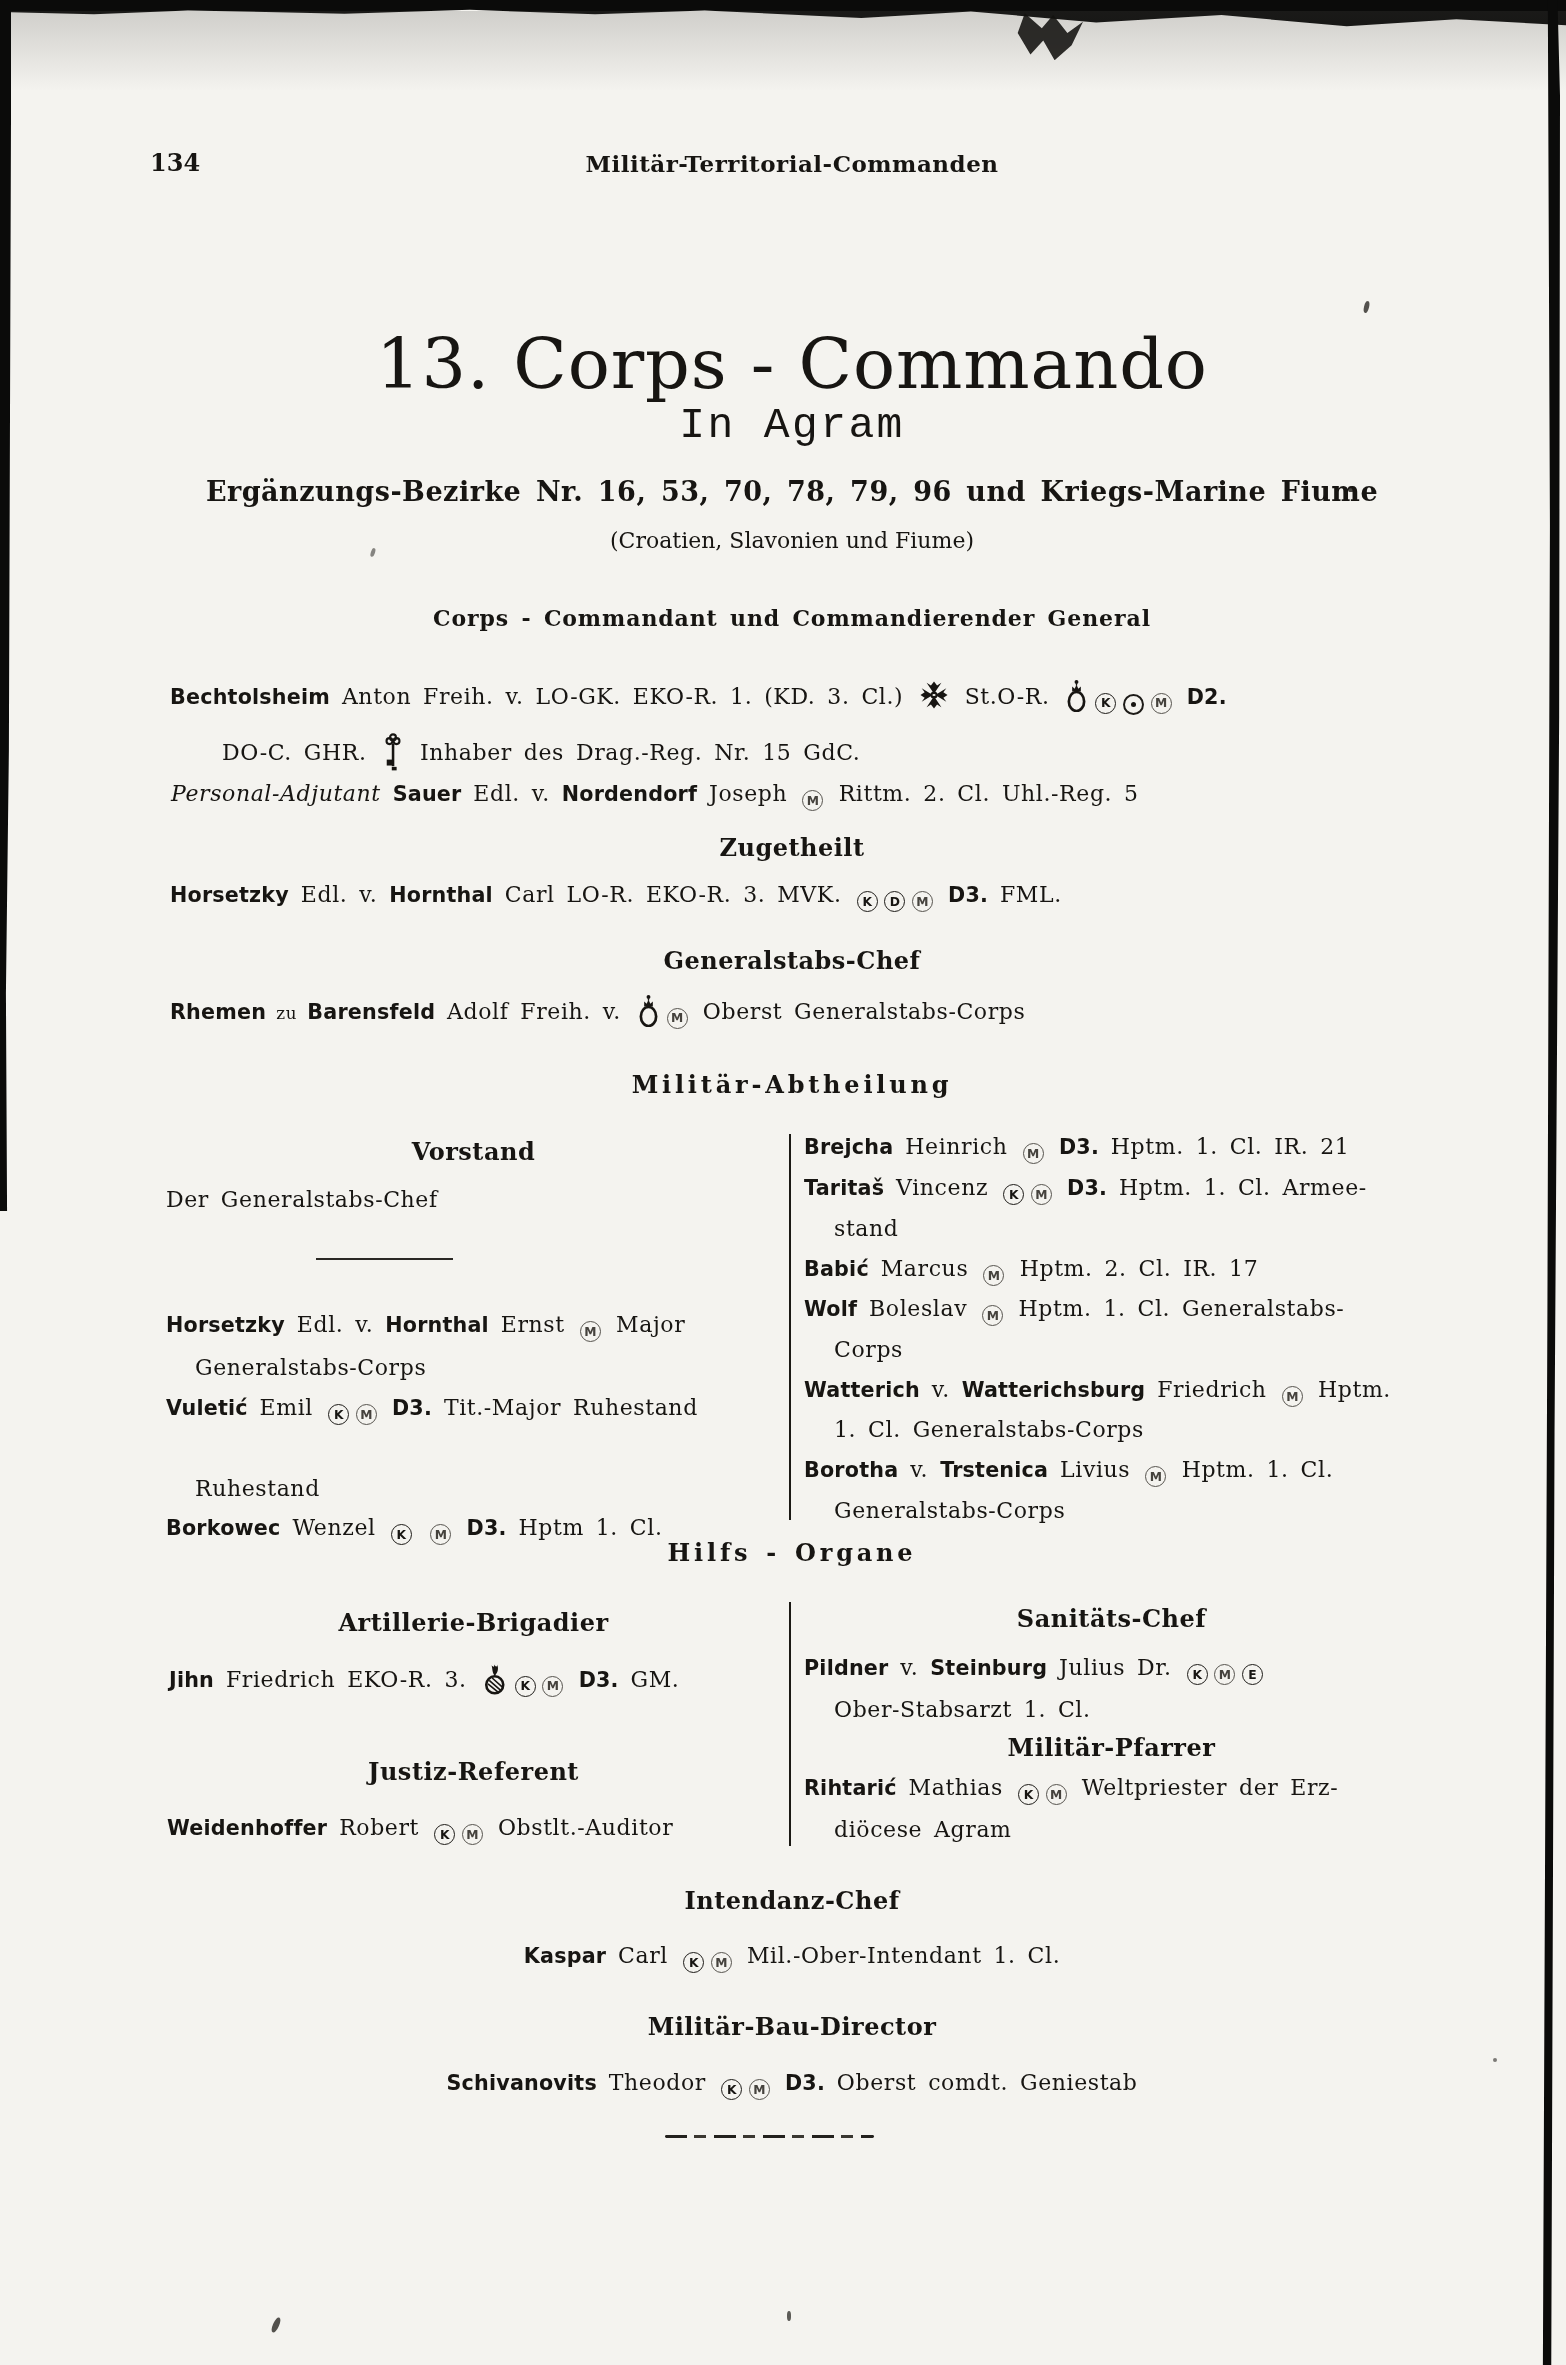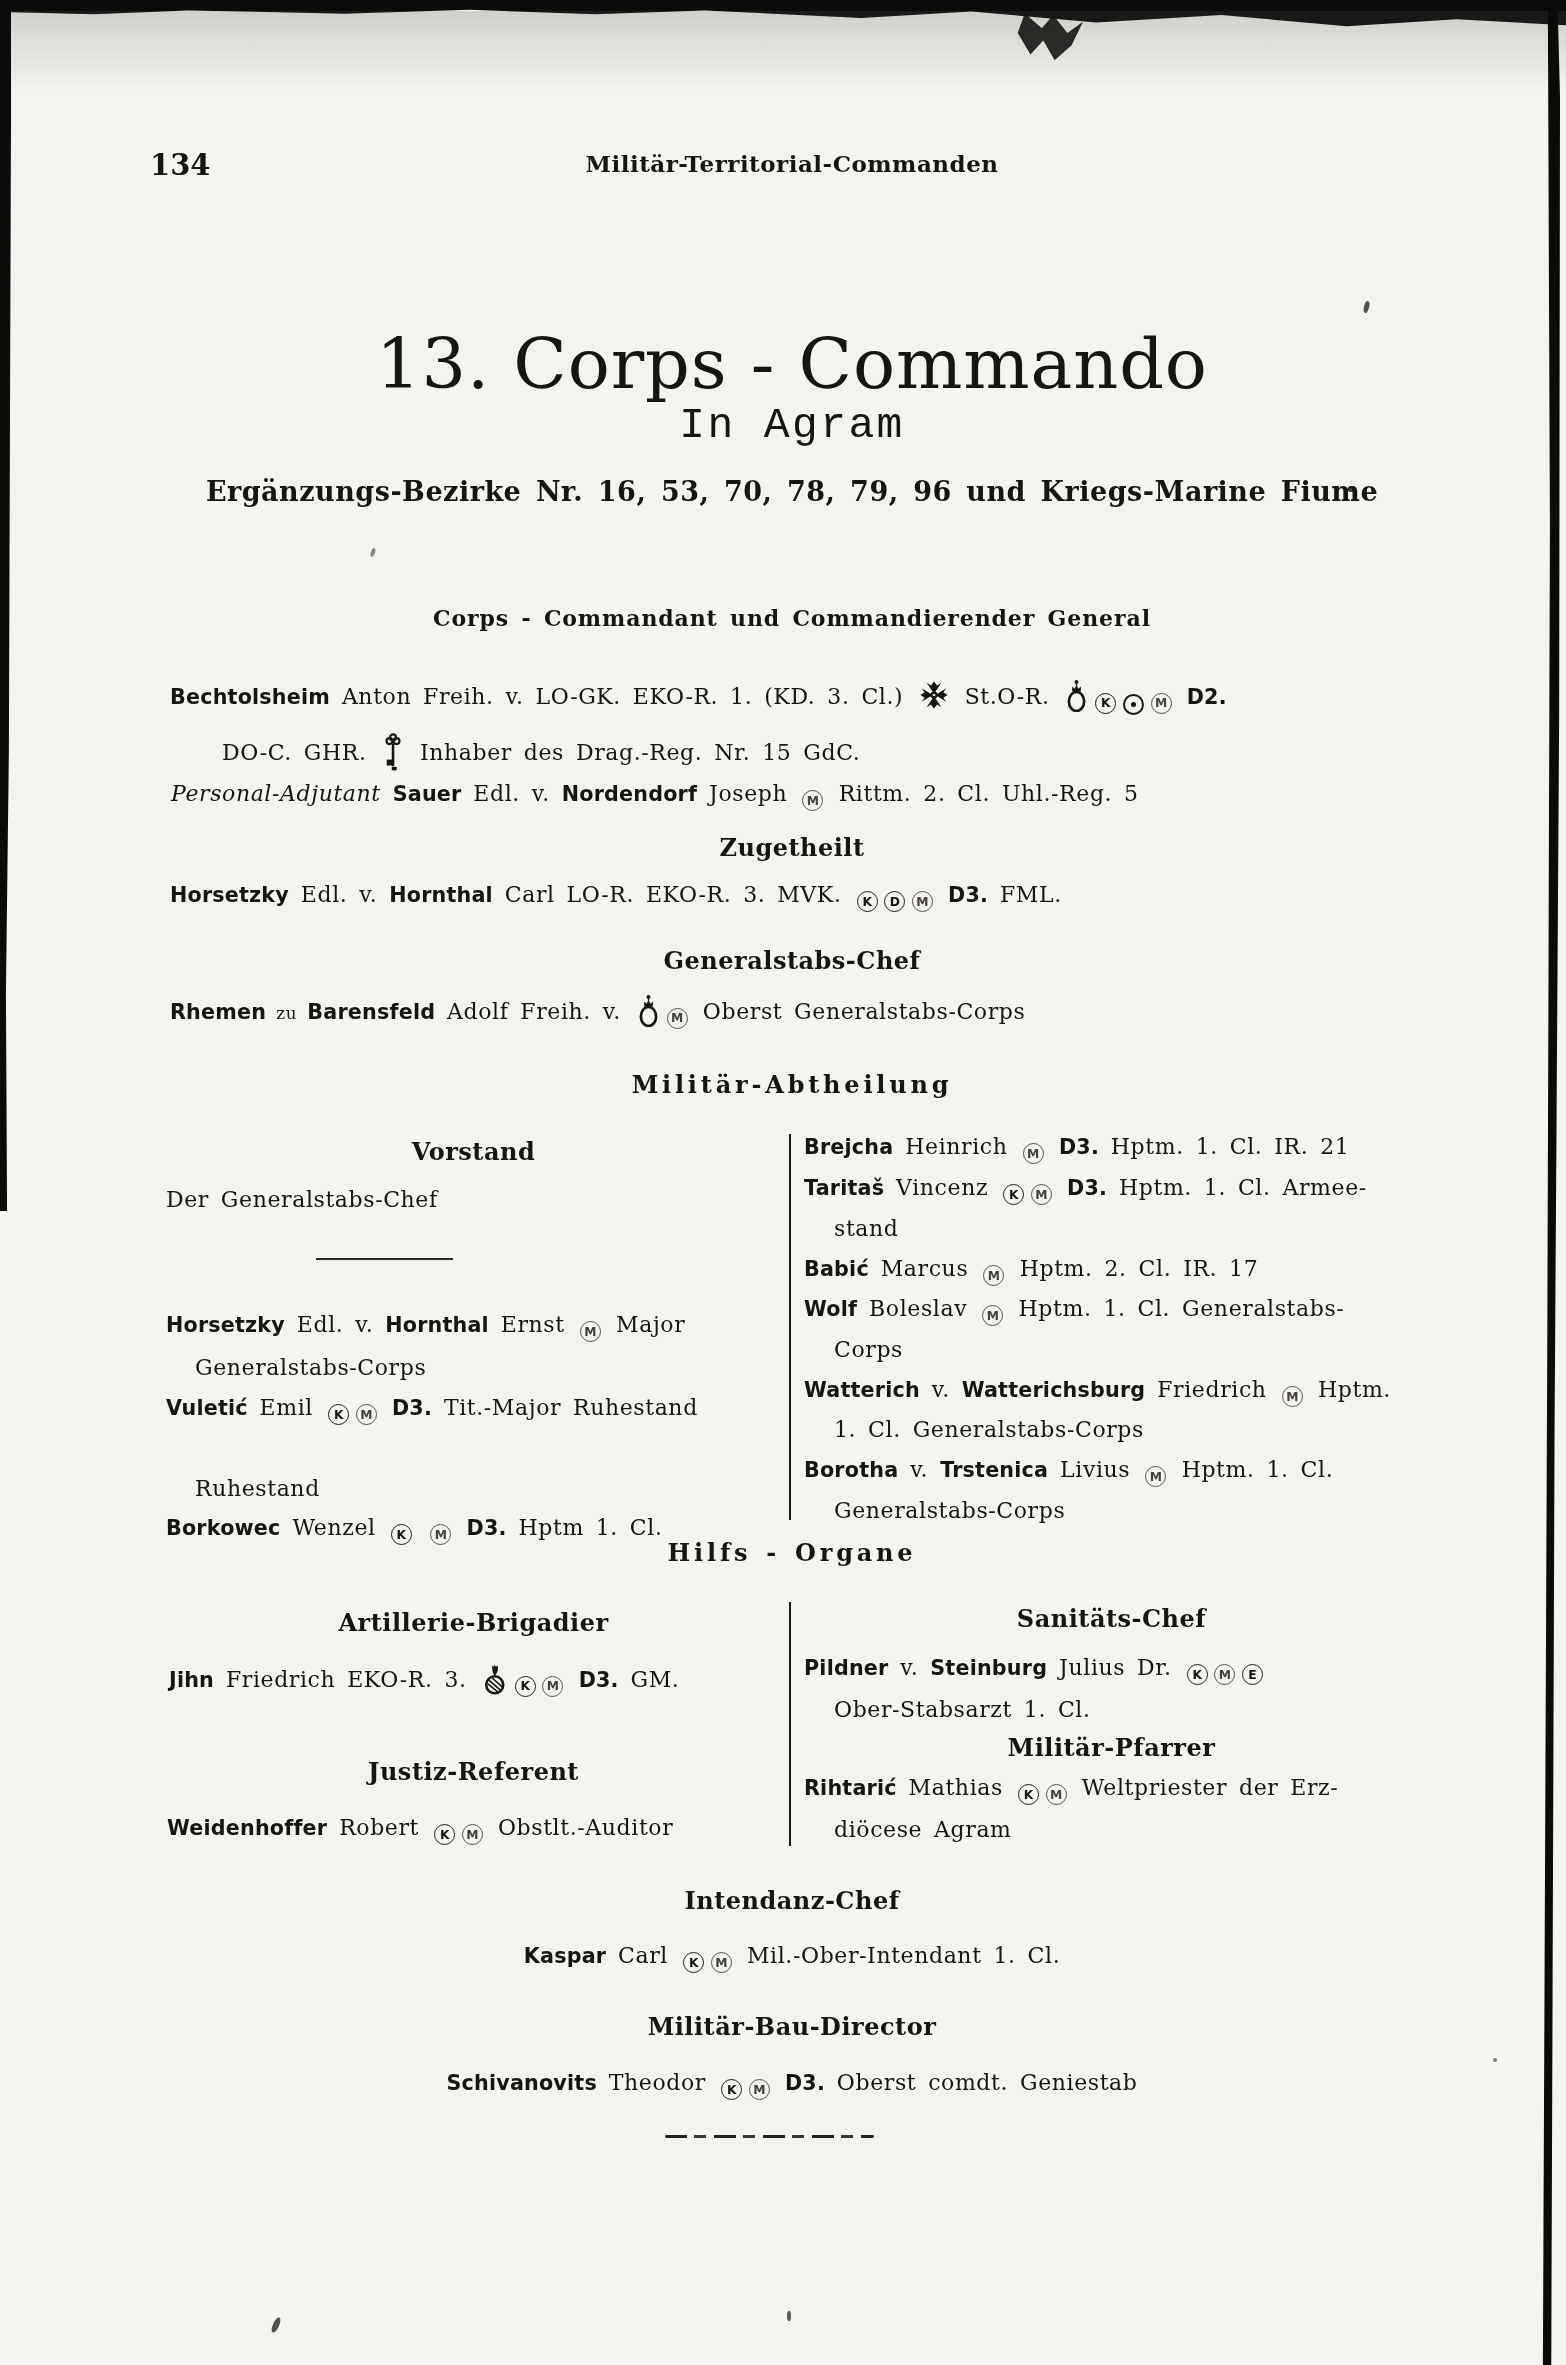--- a/index.html
+++ b/index.html
@@ -36,21 +36,21 @@
   .seg-i  { font-style:italic;margin-top:20px; }
   .seg-sm { font-size:0.76em; }
   .h-big   { font-weight:400; font-size:70px; letter-spacing:0.9px; }
   .h-loc   { font-size:43px; letter-spacing:2.4px; }
   .h-distr { font-weight:700; font-size:27px; letter-spacing:0.5px; word-spacing:4.7px; }
   .h-reg   { font-size:22px; }
   .h-sec   { font-weight:700; font-size:22px; letter-spacing:0.9px; word-spacing:3.8px; }
   .h-sub   { font-weight:700; font-size:24px; letter-spacing:0.5px; }
   .h-div   { font-weight:700; font-size:24px; letter-spacing:3.8px; word-spacing:2.8px; }
   .h-runhead { font-weight:700; font-size:23px; letter-spacing:0.5px; }
-  .pagenum { position:absolute; font-weight:700; font-size:29px; }
+  .pagenum { position:absolute; font-weight:700; font-size:24px; }
   .plain   { font-size:22px; }
   
   .circ {
     display:inline-flex; align-items:center; justify-content:center; box-sizing:border-box;
     width:21px; height:21px; border:1.9px solid #1d1b18; border-radius:50%;
     font-family:"DejaVu Sans","Liberation Sans",sans-serif; font-weight:700; font-size:12.3px;
     vertical-align:-3.8px; margin:0 3.3px; letter-spacing:0; line-height:1;
   }
   .circ.light { border-color:#56534e; color:#45423d; border-width:1.4px; }
   .circ.dotc  { border-width:2.1px; }
@@ -86,20 +86,21 @@
   <div class="speck" style="left:1493px; top:2058px; width:4.3px;  height:4.3px;  opacity:.6;"></div>
   <div class="speck" style="left:787px; top:2311px; width:4.3px;  height:9.5px; opacity:.75;"></div>
   <div class="speck" style="left:273px;  top:2317px; width:6.2px; height:16px; transform:rotate(24deg); opacity:.8;"></div>
 
   <div class="pagenum" style="left:150px; top:148px;">134</div>
   <div class="center-box h-runhead" style="top:150px;">Militär-Territorial-Commanden</div>
 
   <div class="center-box h-big" style="top:323px;">13. Corps - Commando</div>
   <div class="center-box h-loc" style="top:401px;font-family:Liberation Mono, monospace;">In Agram</div>
   <div class="center-box h-distr" style="top:476px;">Ergänzungs-Bezirke Nr. 16, 53, 70, 78, 79, 96 und Kriegs-Marine Fiume</div>
+  <div class="center-box h-reg" style="top:528px;">(Croatien, Slavonien und Fiume)</div>
 
   <div class="center-box h-sec" style="top:605px;">Corps - Commandant und Commandierender General</div>
   <div class="line" style="left:170px; top:679px;"><span class="seg-nm">Bechtolsheim</span><span class="seg-n"> Anton Freih. v. LO-GK. EKO-R. 1. (KD. 3. Cl.) </span><span class="icon maltese-cross-icon"><svg width="30" height="32" viewBox="0 0 24 26">
           <polygon fill="#171512" points="12,12 6,3 9.5,5.2 12,2 14.5,5.2 18,3"></polygon>
           <polygon fill="#171512" points="12,14 6,23 9.5,20.8 12,24 14.5,20.8 18,23"></polygon>
           <polygon fill="#171512" points="11,13 2,7.5 4.4,10.7 1,13 4.4,15.3 2,18.5"></polygon>
           <polygon fill="#171512" points="13,13 22,7.5 19.6,10.7 23,13 19.6,15.3 22,18.5"></polygon>
           <circle cx="12" cy="13" r="2.9" fill="#171512"></circle>
           <ellipse cx="12" cy="13" rx="1.3" ry="0.8" fill="#f4f3ef"></ellipse>
         </svg></span><span class="seg-n"> St.O-R. </span><span class="icon medal-crown-icon"><svg width="23" height="33" viewBox="0 0 22 32">

